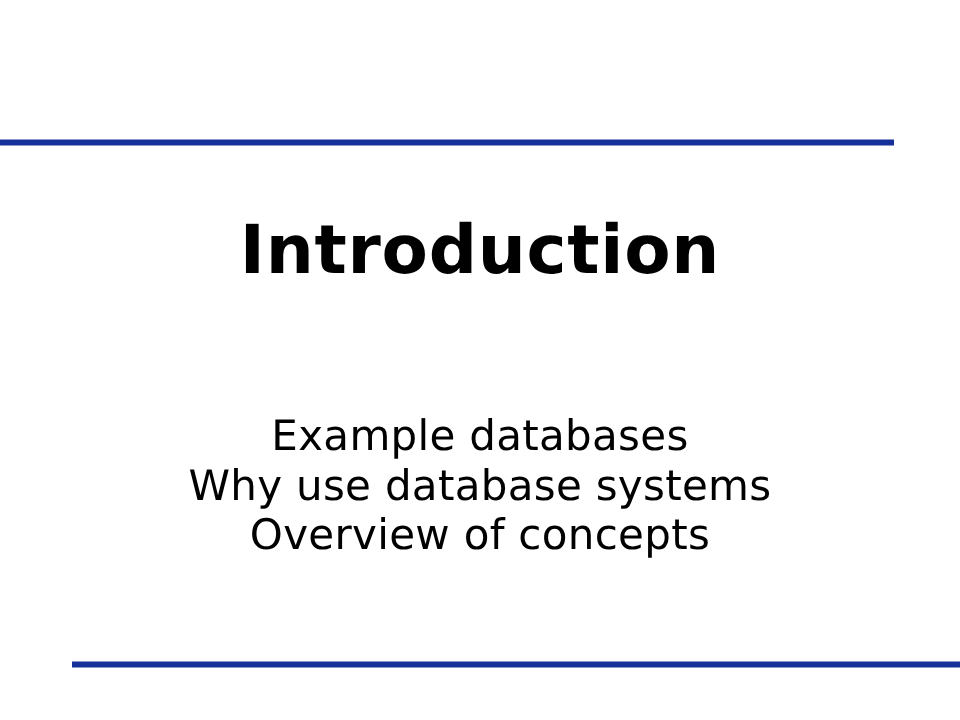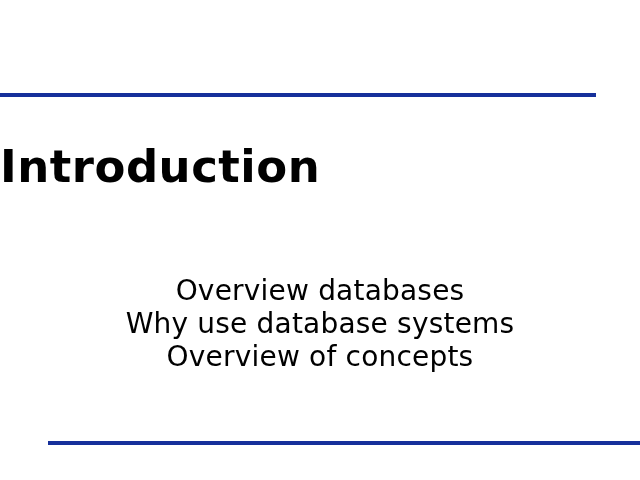--- a/index.html
+++ b/index.html
@@ -37,21 +37,21 @@
     top: 441px;
     width: 592px;
   }
 
   
   #title {
     position: absolute;
     left: 0;
     top: 141px;
     width: 640px;
-    text-align: left;
+    text-align: center;
     font-family: "DejaVu Sans", sans-serif;
     font-size: 45px;
     font-weight: 700;
     line-height: 52px;
     letter-spacing: 0.5px;
     color: #000000;
     white-space: nowrap;
   }
 
   
@@ -77,20 +77,20 @@
 </head>
 <body>
 
 <div id="slide">
 
   <div class="rule" id="rule-top"></div>
 
   <div id="title">Introduction</div>
 
   <div id="body-block">
-    <span class="body-line">Overview databases</span>
+    <span class="body-line">Example databases</span>
     <span class="body-line">Why use database systems</span>
     <span class="body-line">Overview of concepts</span>
   </div>
 
   <div class="rule" id="rule-bottom"></div>
 
 </div>
 
 </body></html>

